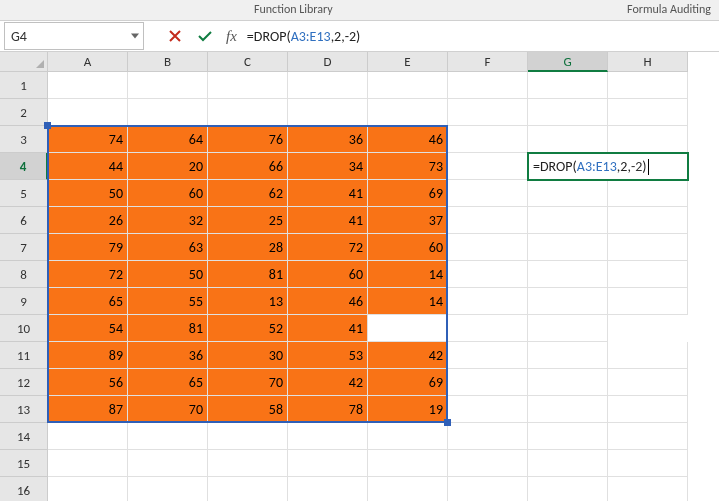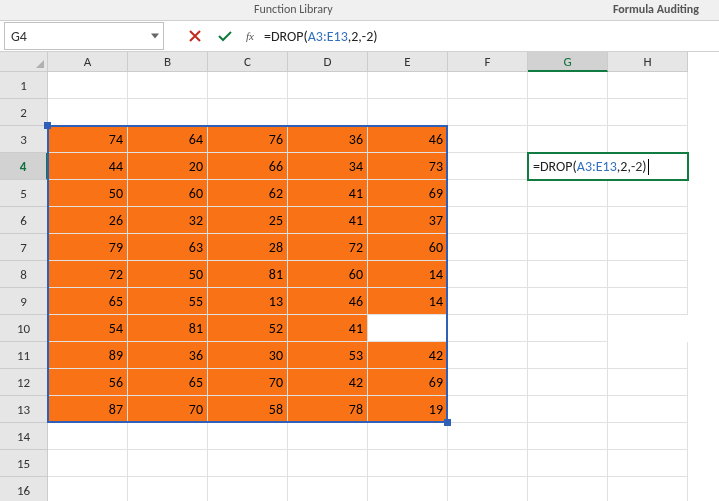--- a/index.html
+++ b/index.html
@@ -21,35 +21,34 @@
     font-size: 12px;
     color: #555;
   }
   .ribbon-labels .lbl-left {
     position: absolute;
     left: 254px;
     top: 2px;
   }
   .ribbon-labels .lbl-right {
     position: absolute;
-    right: 20px;
+    right: 8px;
     top: 2px;
-    font-weight: bold;
   }
   
   .formula-bar-row {
     display: flex;
     align-items: center;
     height: 32px;
     background: #fff;
     border-top: 1px solid #d0d0d0;
     border-bottom: 1px solid #d0d0d0;
   }
   .name-box {
-    width: 160px;
+    width: 140px;
     height: 28px;
     border: 1px solid #c0c0c0;
     margin: 0 4px;
     display: flex;
     align-items: center;
     padding: 0 6px;
     background: #fff;
     position: relative;
     font-size: 14px;
   }
@@ -69,21 +68,21 @@
     display: flex;
     align-items: center;
     justify-content: center;
     cursor: pointer;
   }
   .cancel-svg { stroke: #c42b1c; stroke-width: 2; fill: none; }
   .enter-svg  { stroke: #107c41; stroke-width: 2; fill: none; }
   .fx-lbl {
     font-style: italic;
     font-family: "Times New Roman", serif;
-    font-size: 11px;
+    font-size: 15px;
     color: #555;
     padding: 0 6px;
   }
   .formula-input {
     flex: 1;
     height: 28px;
     border: none;
     outline: none;
     font-size: 14px;
     font-family: Calibri, Arial, sans-serif;

